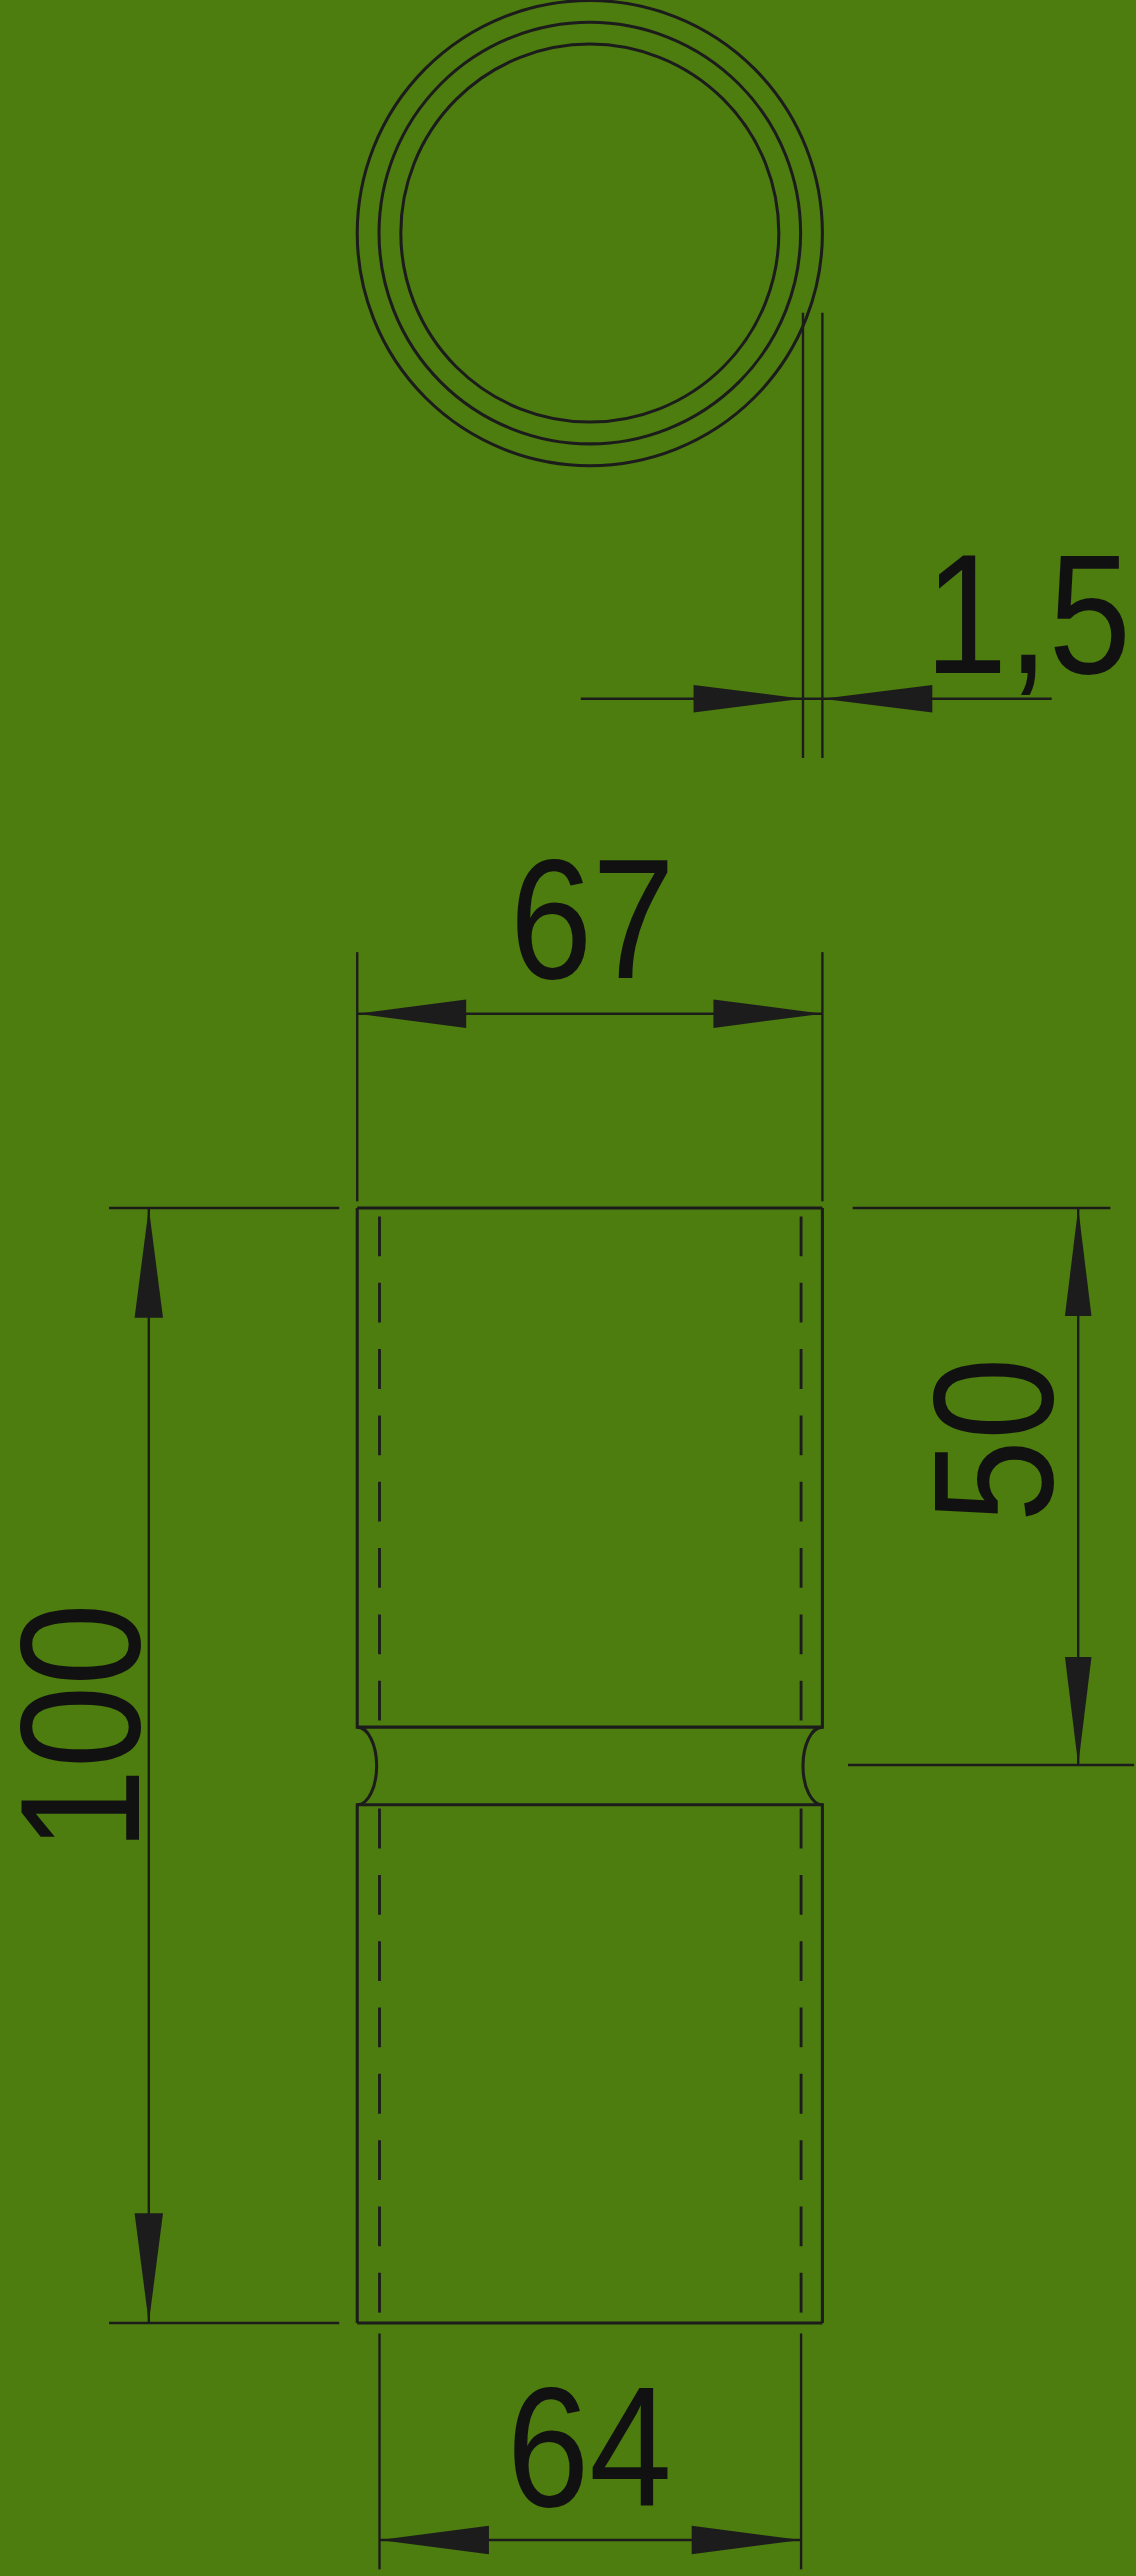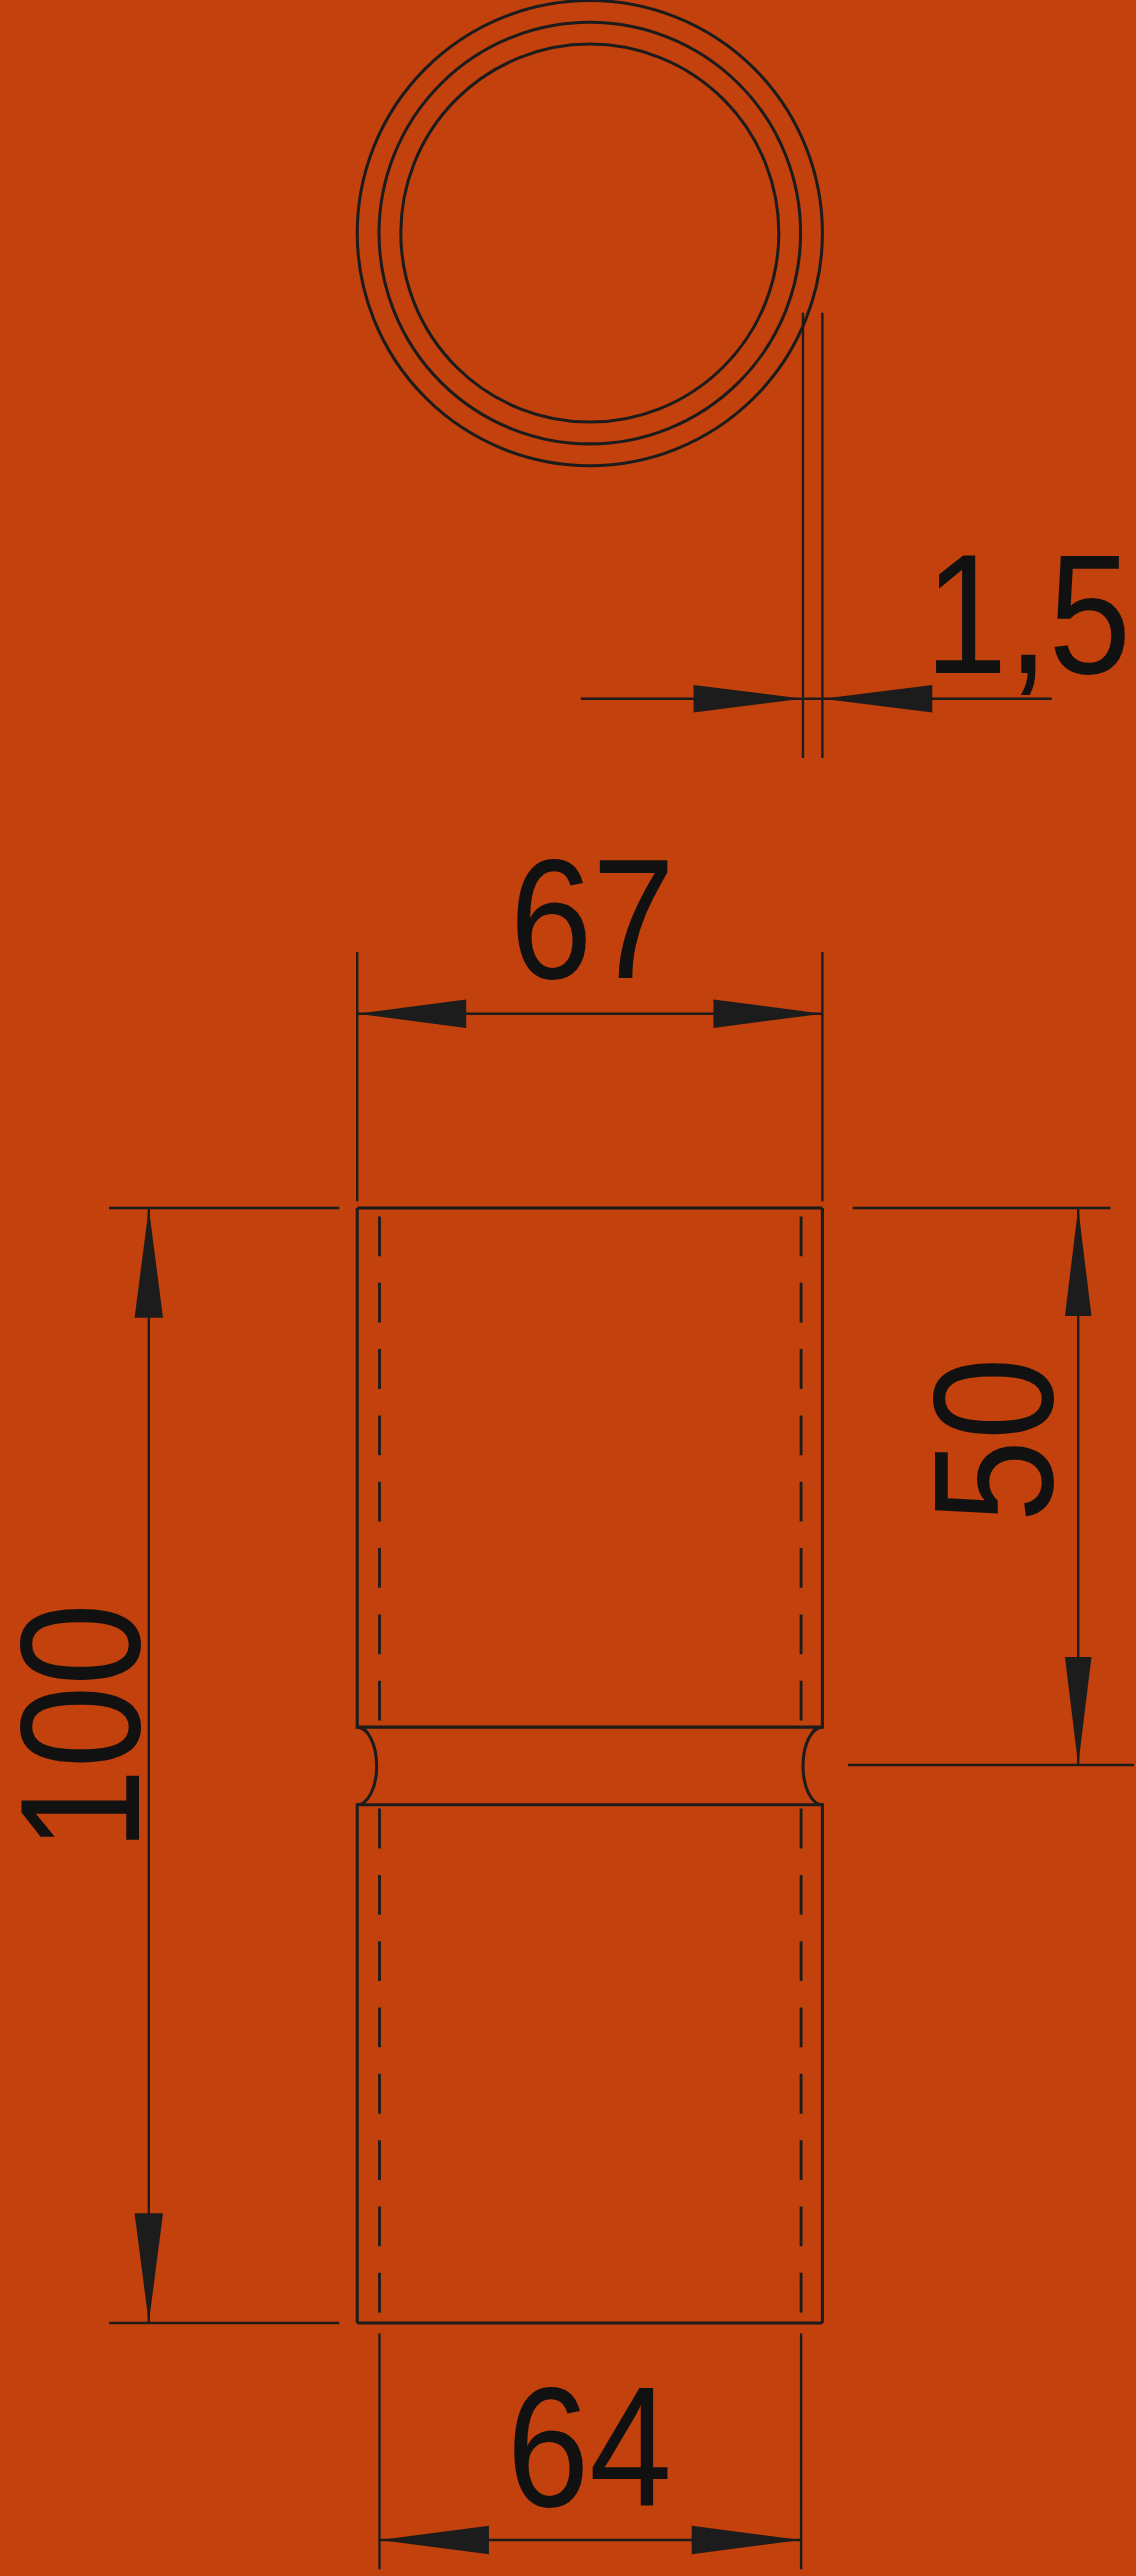--- a/index.html
+++ b/index.html
@@ -4,21 +4,21 @@
 <style>
   html, body {
     margin: 0;
     padding: 0;
     background: #ffffff;
   }
   .canvas {
     position: relative;
     width: 1137px;
     height: 2576px;
-    background: #c2410c;
+    background: #4d7c0f;
     overflow: hidden;
   }
   svg {
     display: block;
     width: 1137px;
     height: 2576px;
   }
   .outline {
     fill: none;
     stroke: #1c1c1c;

